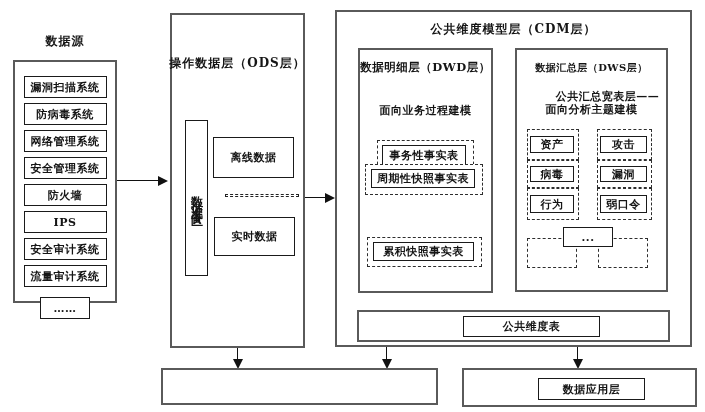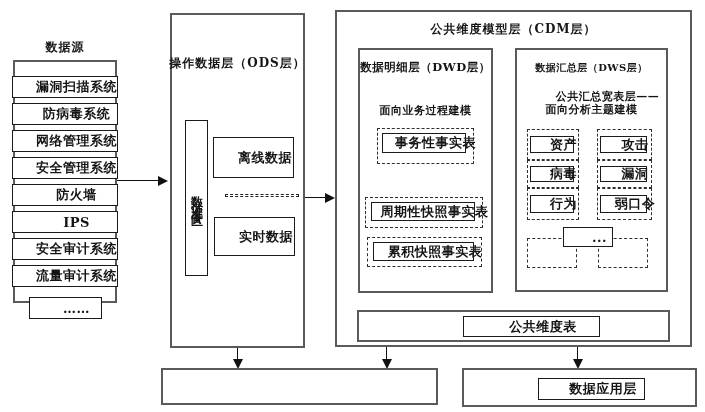--- a/index.html
+++ b/index.html
@@ -6,39 +6,39 @@
   .canvas{
     position:relative;width:705px;height:412px;background:#ffffff;
     font-family:"DejaVu Serif","Liberation Serif",serif;
     color:#151515;font-weight:bold;overflow:hidden;
   }
   .abs{position:absolute;box-sizing:border-box;}
   .center{display:flex;align-items:center;justify-content:center;text-align:center;}
   .gray-box{border:2px solid #5a5a5a;background:#fff;}
   .thin-box{border:1.5px solid #1a1a1a;background:#fff;}
   .dashed-box{border:1.5px dashed #2e2e2e;background:#fff;}
-  .lbl{font-size:13px;letter-spacing:0.5px;white-space:nowrap;padding-left:23px;}
+  .lbl{font-size:11px;letter-spacing:0.5px;white-space:nowrap;}
   .ttl{font-size:12px;letter-spacing:1px;white-space:nowrap;}
   .sub{font-size:11px;letter-spacing:0.5px;white-space:nowrap;}
   .src-list{display:flex;flex-direction:column;align-items:center;gap:5px;padding-top:14px;}
   .src-item{width:81px;height:20px;flex:0 0 auto;}
   .vtext{writing-mode:vertical-rl;text-orientation:upright;font-size:12px;letter-spacing:5px;}
   .hline{height:0;border-top:1.5px solid #111;}
   .vline{width:0;border-left:1.5px solid #111;}
   .dashline{height:3px;border:1px dashed #222;background:#fff;}
   .head-right{width:0;height:0;border-top:5px solid transparent;border-bottom:5px solid transparent;border-left:10px solid #111;}
   .head-down{width:0;height:0;border-left:5px solid transparent;border-right:5px solid transparent;border-top:10px solid #111;}
   .z1{z-index:1}.z2{z-index:2}
 </style>
 </head>
 <body>
 
 <div class="canvas">
 
-  <div class="abs ttl center" style="left:13px;top:39px;width:104px;">数据源</div>
+  <div class="abs ttl center" style="left:13px;top:33px;width:104px;">数据源</div>
   <div class="abs gray-box src-list" style="left:13px;top:60px;width:104px;height:243px;">
     <div class="thin-box center lbl src-item">漏洞扫描系统</div>
     <div class="thin-box center lbl src-item">防病毒系统</div>
     <div class="thin-box center lbl src-item">网络管理系统</div>
     <div class="thin-box center lbl src-item">安全管理系统</div>
     <div class="thin-box center lbl src-item">防火墙</div>
     <div class="thin-box center lbl src-item">IPS</div>
     <div class="thin-box center lbl src-item">安全审计系统</div>
     <div class="thin-box center lbl src-item">流量审计系统</div>
     <div class="thin-box center lbl src-item" style="width:48px;margin-top:5px;">……</div>
@@ -57,24 +57,24 @@
   <div class="abs hline" style="left:305px;top:197px;width:22px;"></div>
   <div class="abs head-right" style="left:325px;top:193px;"></div>
 
   <div class="abs gray-box" style="left:335px;top:10px;width:357px;height:337px;"></div>
   <div class="abs ttl center" style="left:335px;top:21px;width:357px;">公共维度模型层（CDM层）</div>
 
   <div class="abs gray-box" style="left:358px;top:48px;width:135px;height:245px;"></div>
   <div class="abs sub center" style="left:358px;top:60px;width:135px;font-size:11.5px;">数据明细层（DWD层）</div>
   <div class="abs sub center" style="left:358px;top:103px;width:135px;">面向业务过程建模</div>
 
-  <div class="abs dashed-box" style="left:377px;top:128px;width:97px;height:36px;">
+  <div class="abs dashed-box" style="left:377px;top:140px;width:97px;height:30px;">
     <div class="abs thin-box center lbl" style="left:4px;top:4px;width:84px;height:20px;">事务性事实表</div>
   </div>
-  <div class="abs dashed-box" style="left:365px;top:197px;width:118px;height:31px;">
+  <div class="abs dashed-box" style="left:365px;top:164px;width:118px;height:31px;">
     <div class="abs thin-box center lbl" style="left:5px;top:4px;width:104px;height:19px;">周期性快照事实表</div>
   </div>
   <div class="abs dashed-box" style="left:367px;top:237px;width:115px;height:30px;">
     <div class="abs thin-box center lbl" style="left:5px;top:4px;width:101px;height:19px;">累积快照事实表</div>
   </div>
 
   <div class="abs gray-box" style="left:515px;top:48px;width:153px;height:244px;"></div>
   <div class="abs sub center" style="left:515px;top:61px;width:153px;font-size:10px;">数据汇总层（DWS层）</div>
   <div class="abs sub center" style="left:531px;top:89px;width:153px;">公共汇总宽表层——</div>
   <div class="abs sub center" style="left:515px;top:102px;width:153px;">面向分析主题建模</div>

